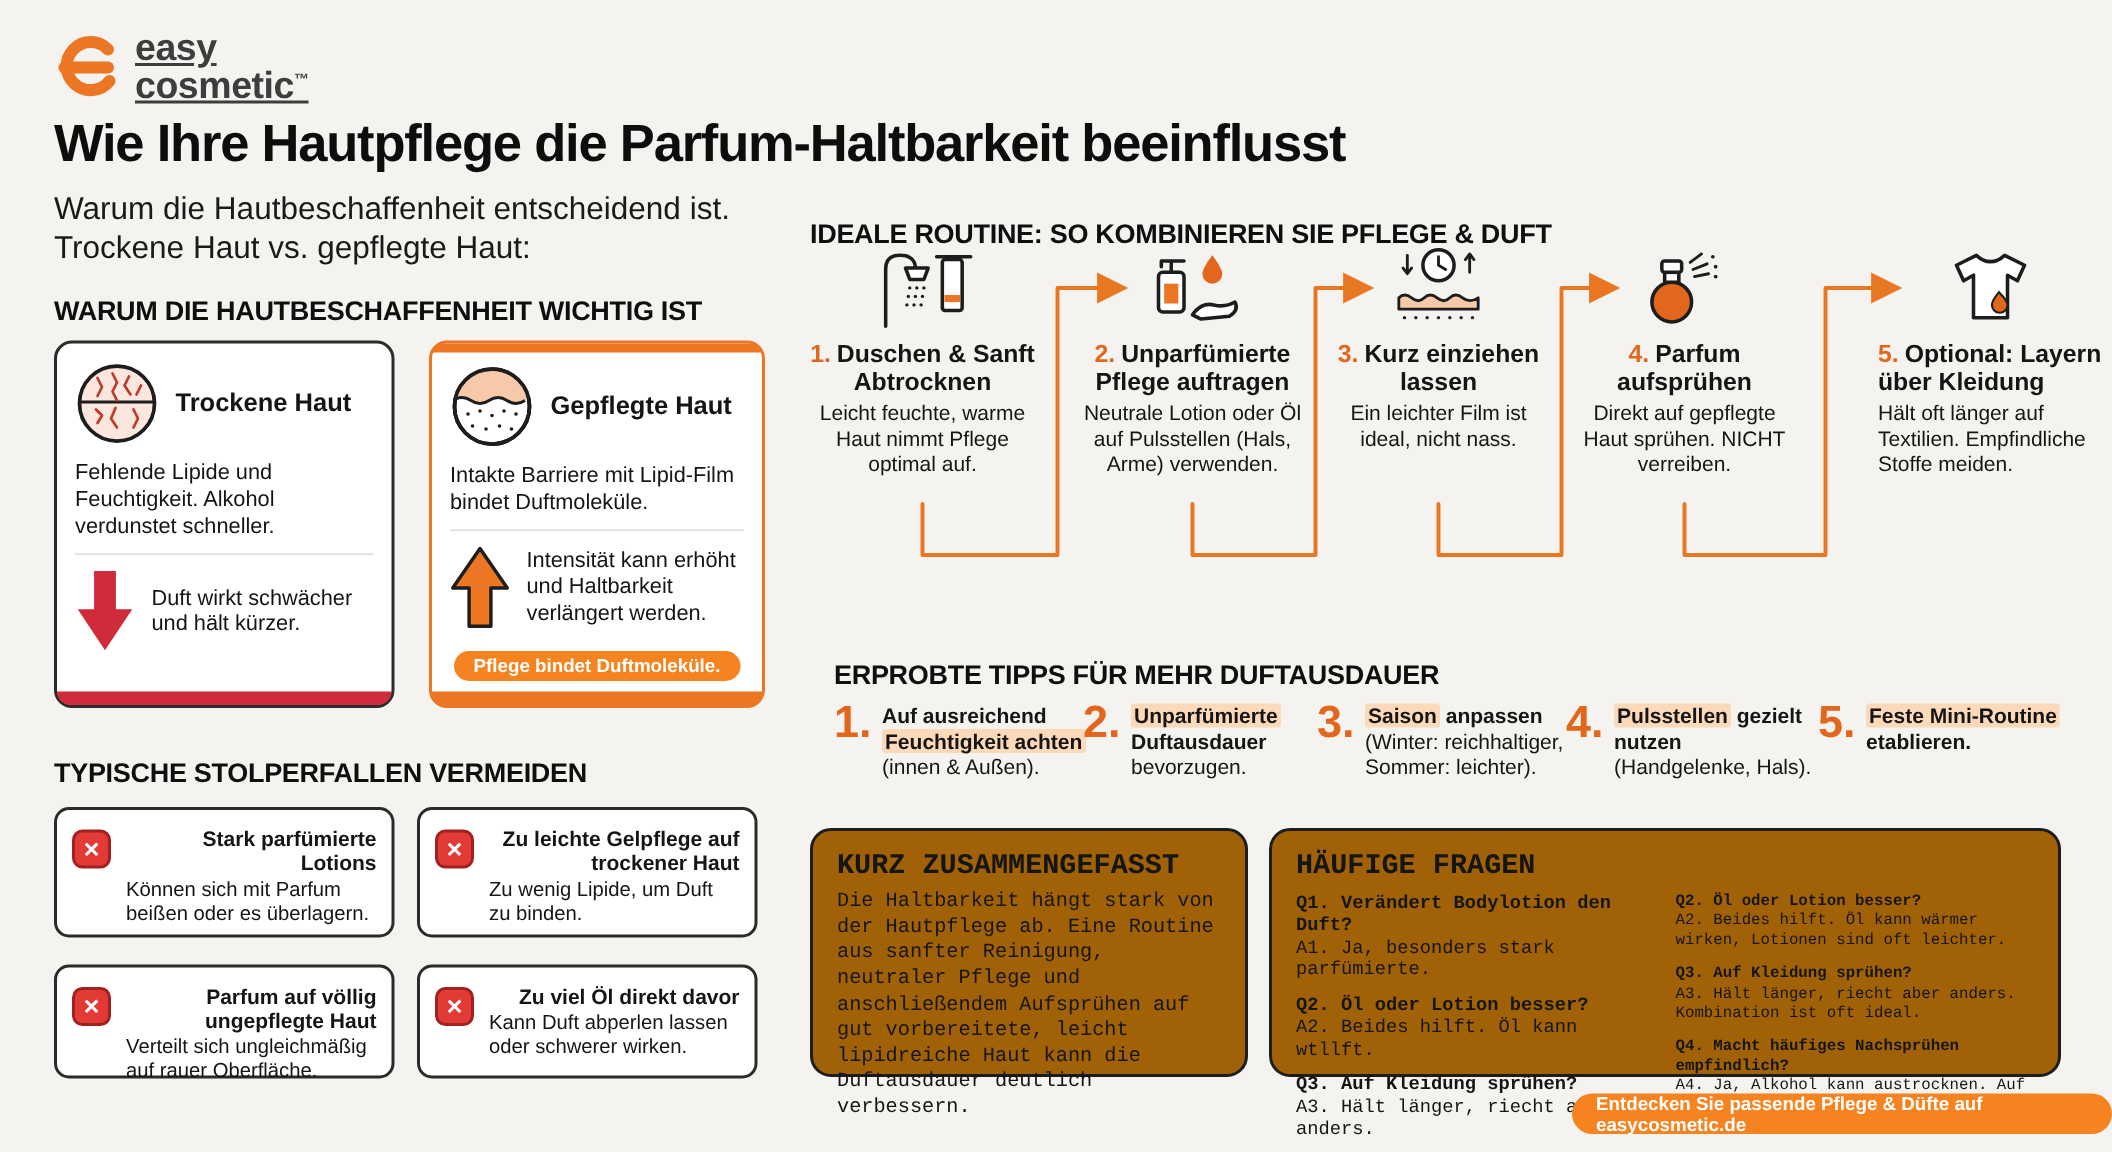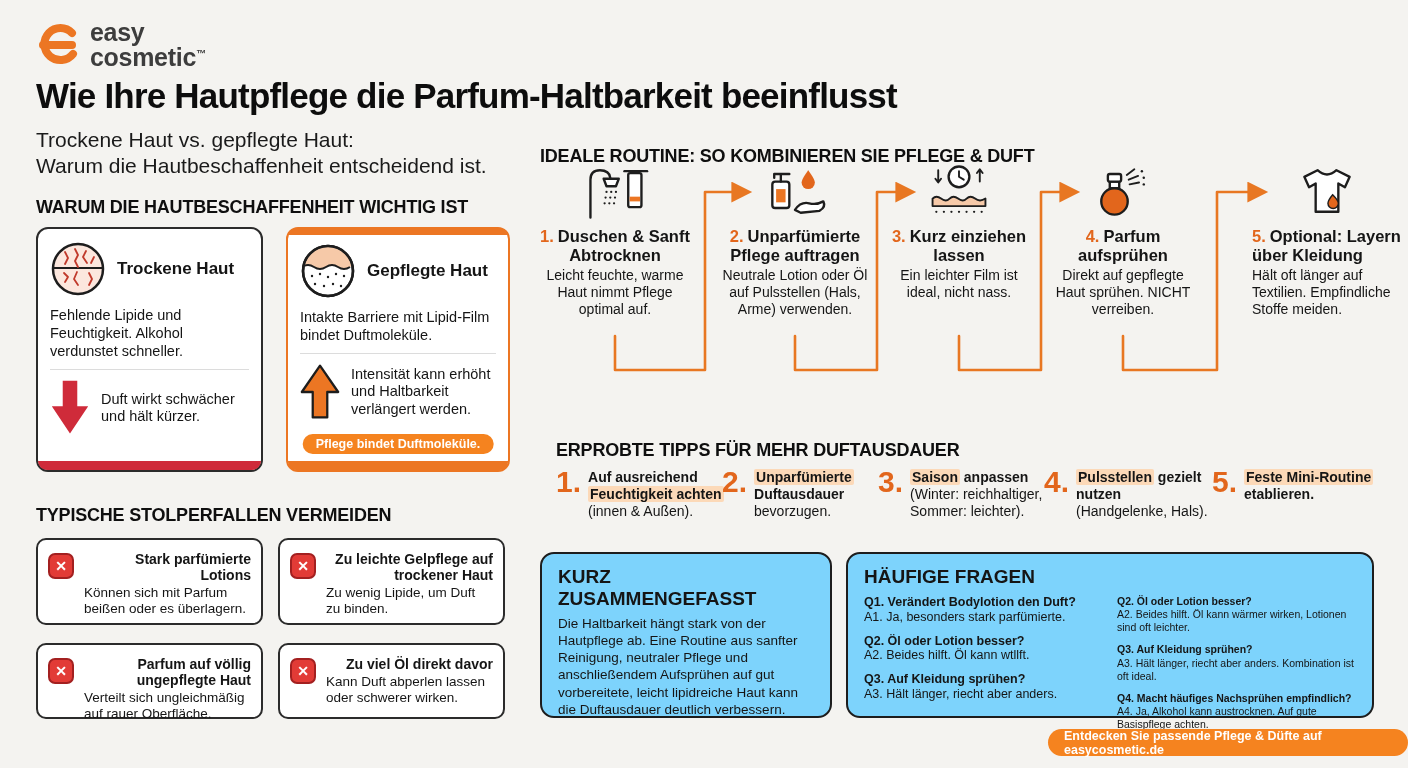--- a/index.html
+++ b/index.html
@@ -6,21 +6,21 @@
   html,body { background:#e9e8e5; }
   .page {
     position:relative; width:1408px; height:768px;
     background:#f4f3f0; overflow:hidden;
     font-family:"Liberation Sans", sans-serif; color:#151515;
   }
   .abs { position:absolute; }
 
   
   .logo { left:36px; top:20px; display:flex; align-items:center; gap:10px; }
-  .logo-text { font-size:25px; font-weight:700; color:#3d3d3d; line-height:0.98; letter-spacing:-0.3px; }
+  .logo-text { font-size:25px; font-weight:700; color:#3d3d3d; line-height:0.98; letter-spacing:-0.3px;text-decoration:underline; }
   .tm { font-size:10px; vertical-align:super; font-weight:700; }
 
   
   .title { left:36px; top:76px; font-size:35px; font-weight:700; letter-spacing:-0.8px; color:#0d0d0d; }
   .subtitle { left:36px; top:127px; font-size:21px; line-height:1.24; color:#1a1a1a; }
 
   .sec-head { font-size:18px; font-weight:700; letter-spacing:-0.2px; color:#0f0f0f; }
 
   
   .why-head { left:36px; top:197px; }
@@ -62,21 +62,21 @@
 
   
   .pit-head { left:36px; top:505px; }
   .pit-card { position:absolute; background:#fff; border:2px solid #2b2b2b; border-radius:10px; padding:11px 10px 8px 46px; }
   .x-icon { position:absolute; left:10px; top:13px; width:26px; height:26px; background:#e23b36; border:2px solid #a32020;
     border-radius:7px; color:#fff; font-weight:700; font-size:14px; display:flex; align-items:center; justify-content:center; }
   .pit-title { font-size:14px; font-weight:700; line-height:1.15;text-align:right; }
   .pit-body { font-size:13.5px; line-height:1.2; margin-top:2px; }
 
   
-  .box { position:absolute; background:#7dd3fc; border:2px solid #1d1d1d; border-radius:14px; }
+  .box { position:absolute; background:#a16207; border:2px solid #1d1d1d; border-radius:14px;font-family:Liberation Mono, monospace; }
   .summary { left:540px; top:552px; width:292px; height:166px; padding:12px 16px; }
   .sum-head { font-size:19px; font-weight:700; margin-bottom:5px; }
   .sum-body { font-size:13.5px; line-height:1.27; }
   .faq { left:846px; top:552px; width:528px; height:166px; padding:12px 16px; }
   .faq-head { font-size:19px; font-weight:700; margin-bottom:7px; }
   .faq-cols { display:flex; gap:14px; }
   .faq-col1 { width:250px; font-size:12.5px; line-height:1.18; }
   .faq-col2 { width:250px; font-size:10.5px; line-height:1.25; }
   .qa { margin-bottom:9px; }
   .q { font-weight:700; }
@@ -100,22 +100,22 @@
       </svg>
     </span>
     <div class="logo-text">
       <div>easy</div>
       <div><span>cosmetic</span><span class="tm">™</span></div>
     </div>
   </div>
 
   <div class="abs title">Wie Ihre Hautpflege die Parfum-Haltbarkeit beeinflusst</div>
   <div class="abs subtitle">
+    <div>Warum die Hautbeschaffenheit entscheidend ist.</div>
     <div>Trockene Haut vs. gepflegte Haut:</div>
-    <div>Warum die Hautbeschaffenheit entscheidend ist.</div>
   </div>
 
   <div class="abs sec-head why-head">WARUM DIE HAUTBESCHAFFENHEIT WICHTIG IST</div>
 
   <div class="abs card card-dry">
     <div class="card-head">
       <span>
         <svg width="56" height="56" viewBox="0 0 56 56">
           <circle cx="28" cy="28" r="25" fill="#fce7de" stroke="#1d1d1d" stroke-width="2.5"></circle>
           <path d="M4 27 H52" stroke="#1d1d1d" stroke-width="2" fill="none"></path>

